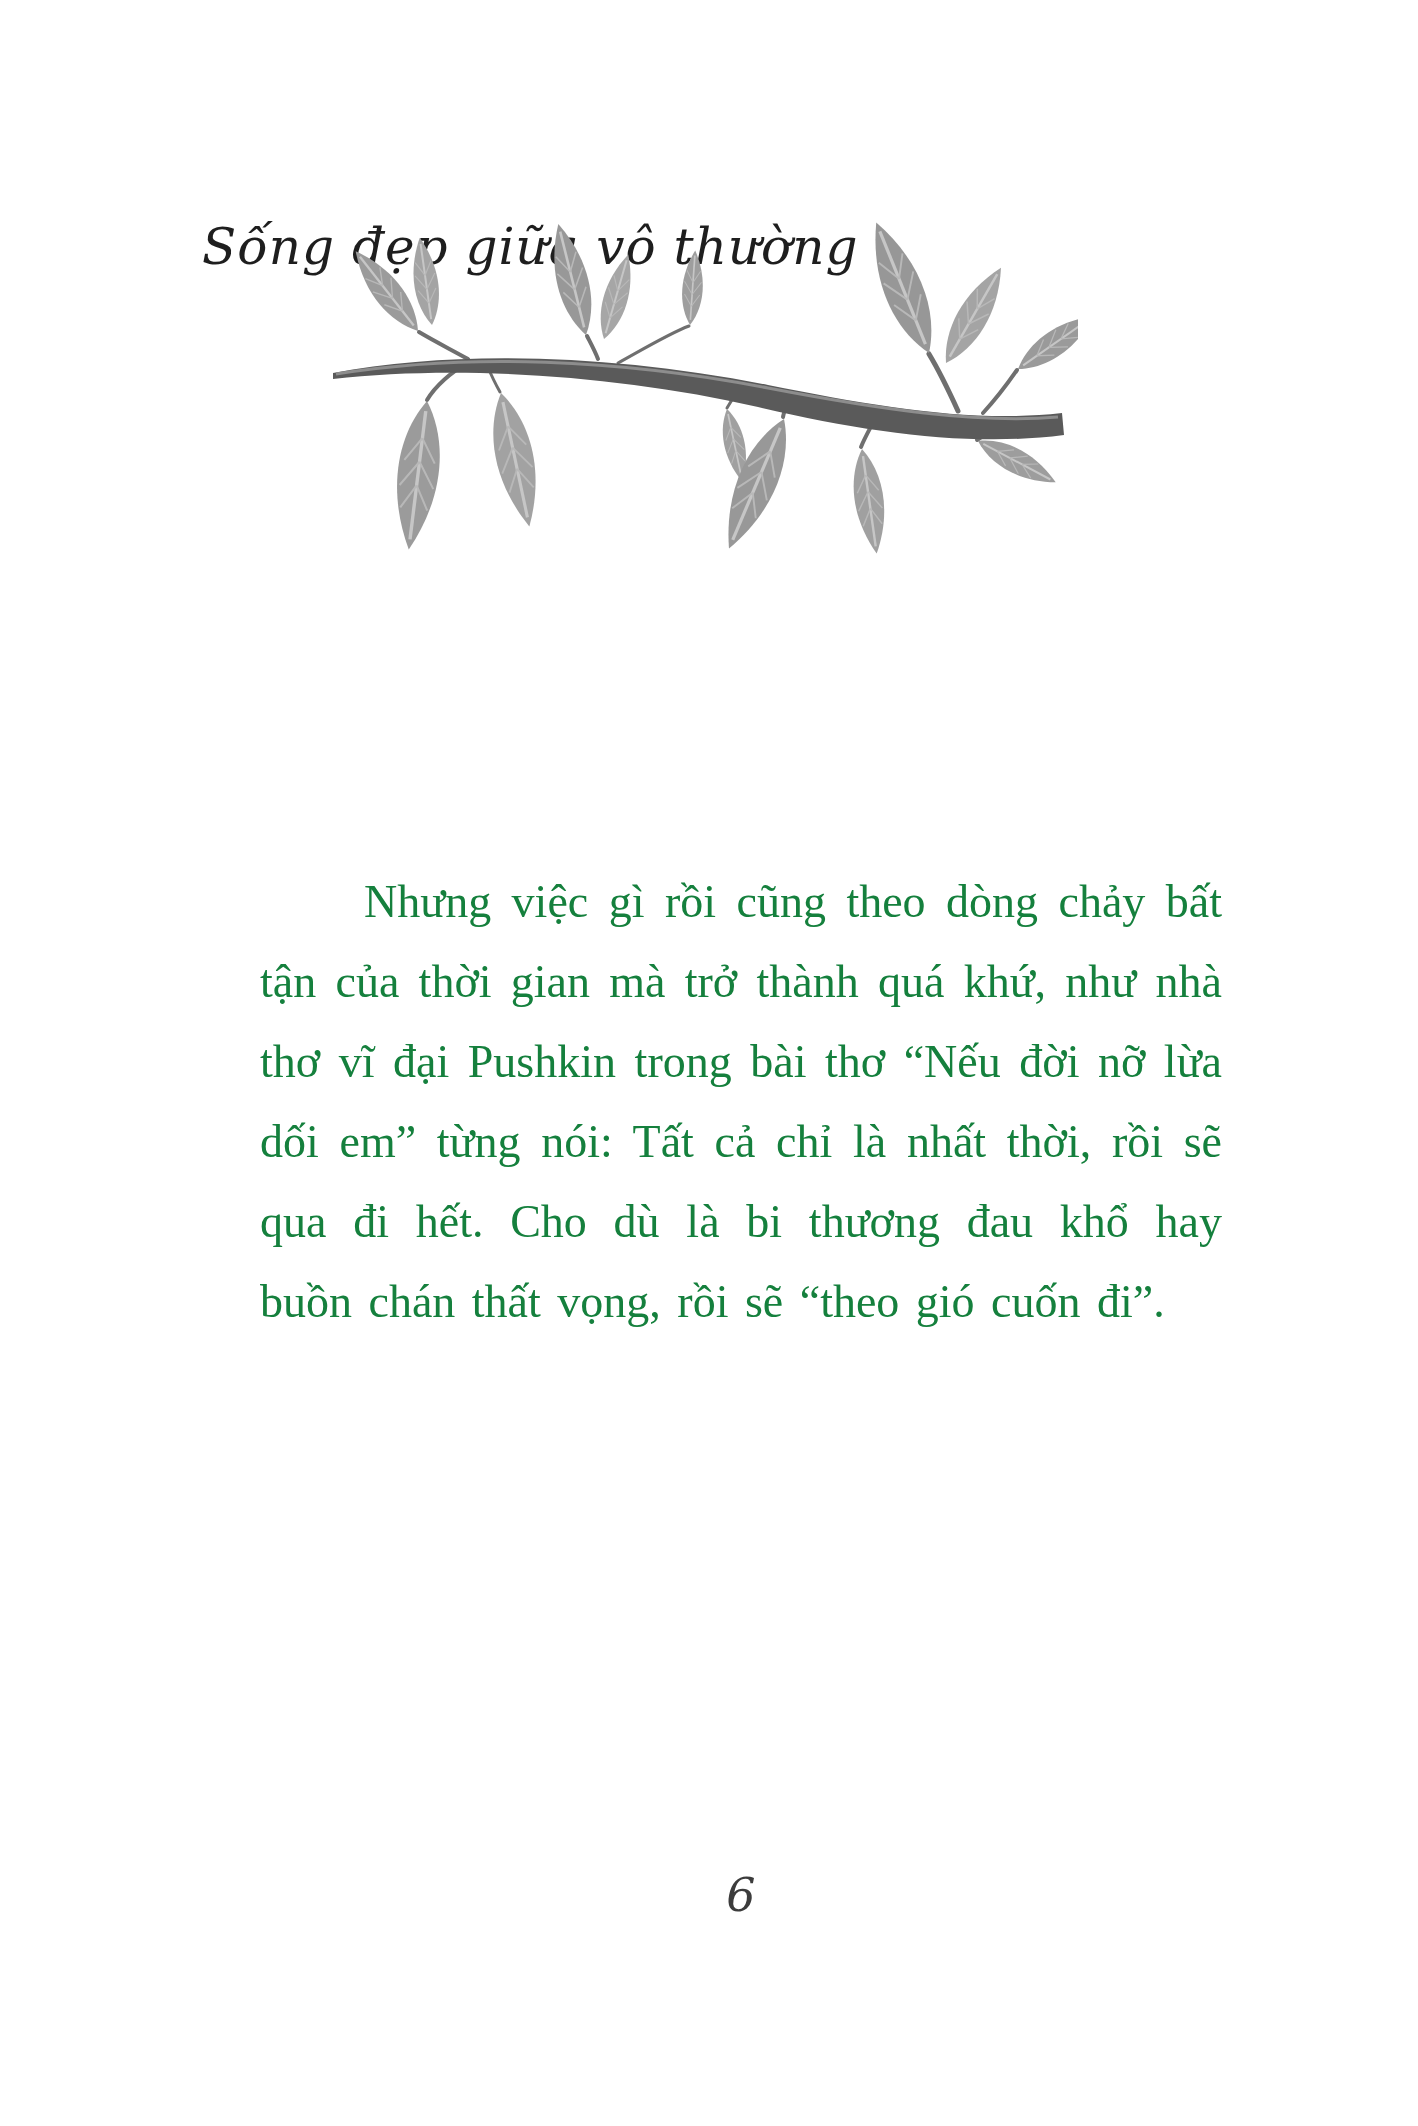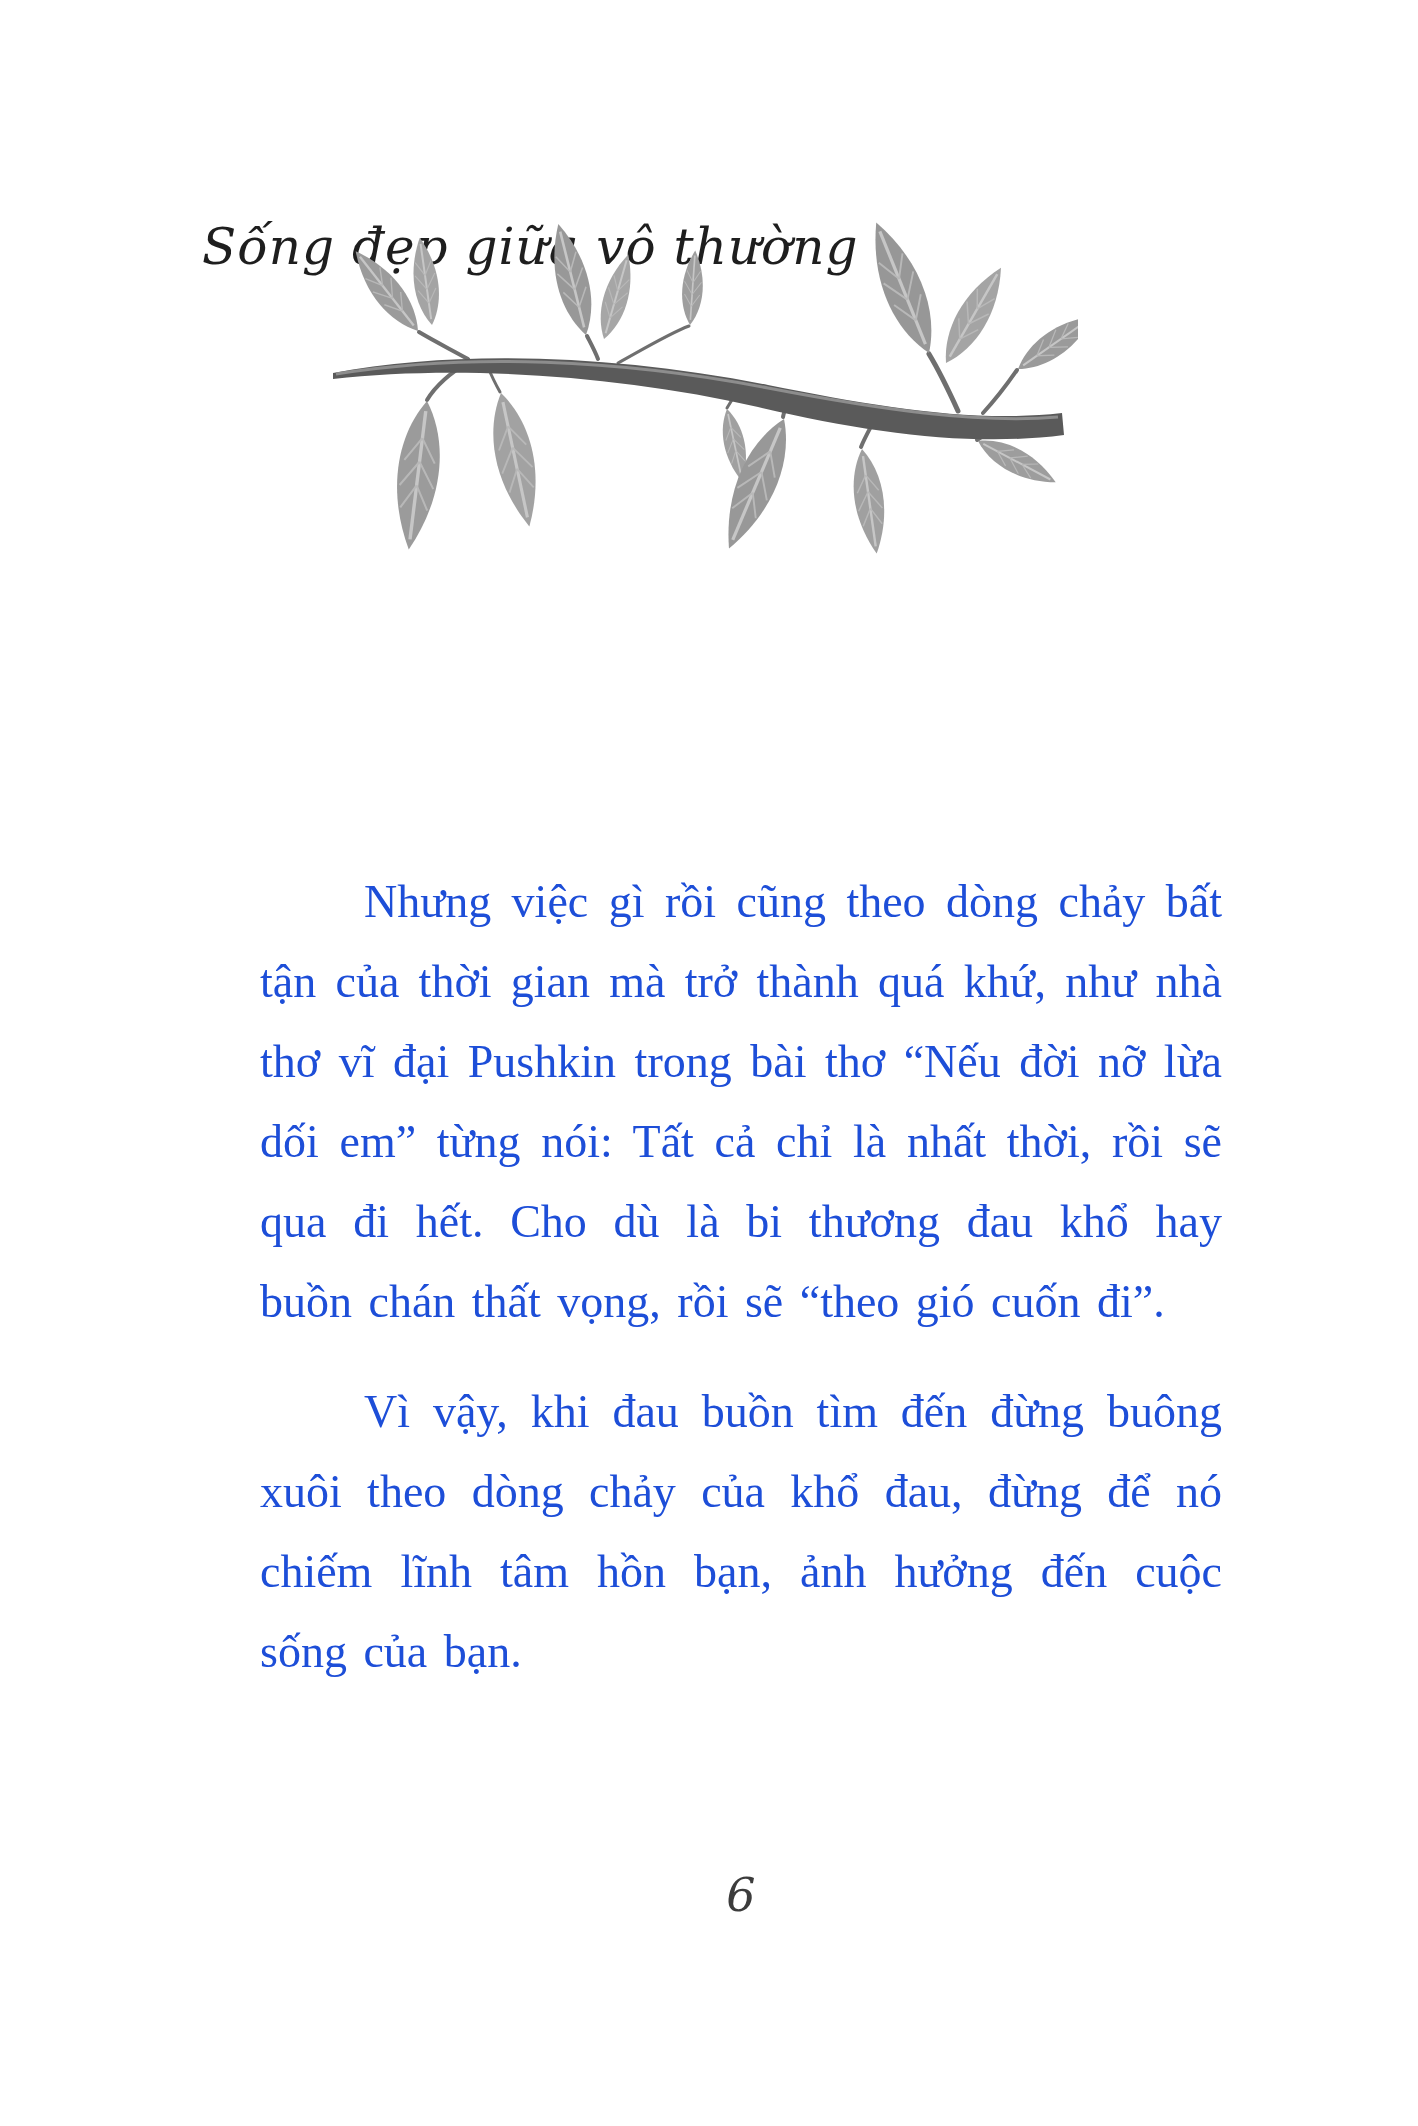--- a/index.html
+++ b/index.html
@@ -31,21 +31,21 @@
   }
 
   .text-block {
     position: absolute;
     left: 260px; top: 862px;
     width: 962px;
     font-size: 46px;
     line-height: 80px;
     text-align: justify;
     word-spacing: 5px;
-    color: #1d4ed8;
+    color: #15803d;
   }
   .text-block p {
     margin: 0 0 30px 0;
     text-indent: 104px;
   }
 
   .page-number {
     position: absolute;
     left: 260px; top: 1868px;
     width: 962px;
@@ -105,18 +105,17 @@
     <use href="#leaf" transform="translate(700,156) rotate(55) scale(1.05)" fill="#9a9a9a"></use>
     <use href="#leaf" transform="translate(109,188) rotate(187) scale(1.7)" fill="#9b9b9b"></use>
     <use href="#leaf" transform="translate(183,180) rotate(168) scale(1.55)" fill="#a2a2a2"></use>
     <use href="#leaf" transform="translate(466,206) rotate(203) scale(1.6)" fill="#989898"></use>
     <use href="#leaf" transform="translate(544,236) rotate(172) scale(1.2)" fill="#a0a0a0"></use>
     <use href="#leaf" transform="translate(660,228) rotate(118) scale(1.0)" fill="#9d9d9d"></use>
   </svg>
 
   <div class="text-block">
     <p>Nhưng việc gì rồi cũng theo dòng chảy bất tận của thời gian mà trở thành quá khứ, như nhà thơ vĩ đại Pushkin trong bài thơ “Nếu đời nỡ lừa dối em” từng nói: Tất cả chỉ là nhất thời, rồi sẽ qua đi hết. Cho dù là bi thương đau khổ hay buồn chán thất vọng, rồi sẽ “theo gió cuốn đi”.</p>
-    <p>Vì vậy, khi đau buồn tìm đến đừng buông xuôi theo dòng chảy của khổ đau, đừng để nó chiếm lĩnh tâm hồn bạn, ảnh hưởng đến cuộc sống của bạn.</p>
   </div>
 
   <div class="page-number">6</div>
 
 </div>
 
 </body></html>

